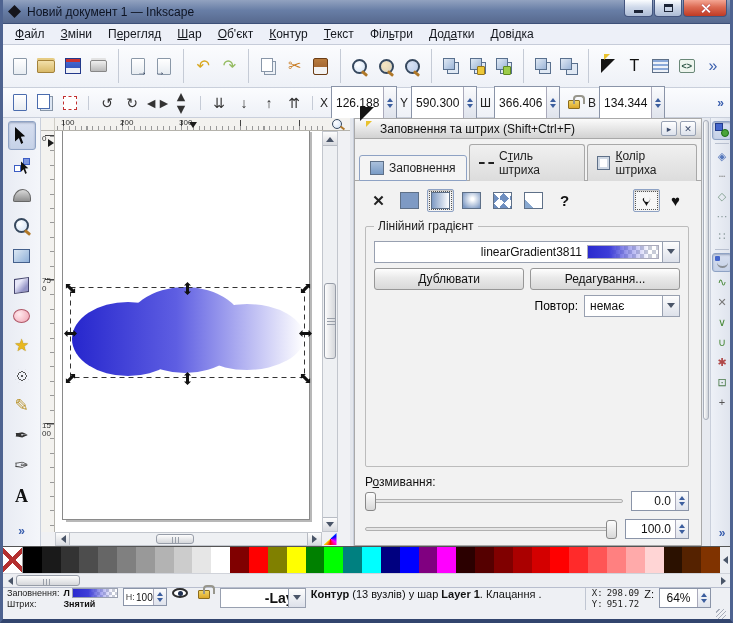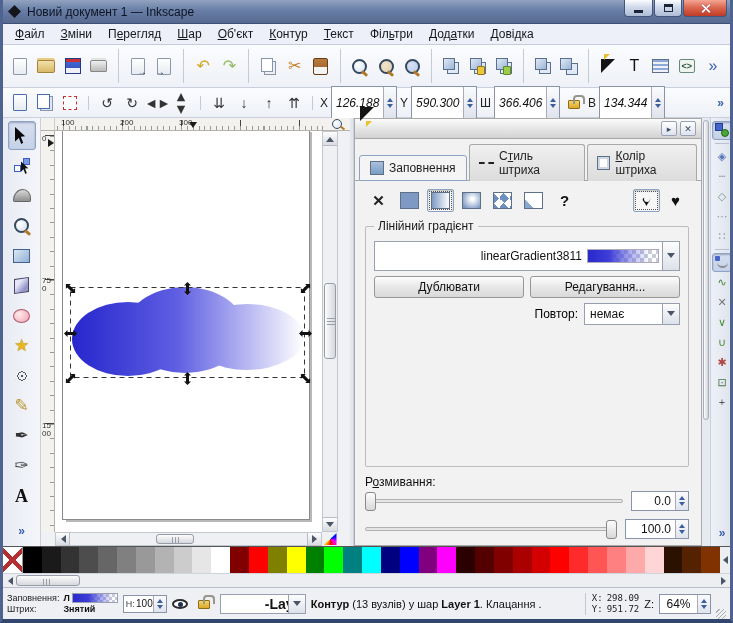--- a/index.html
+++ b/index.html
@@ -131,42 +131,42 @@
   .ftbtn.pressed{background:#f7f7f7;border:1px solid #8a8a8a;outline:1px dotted #555;outline-offset:-3px;box-shadow:inset 0 1px 2px rgba(0,0,0,.25);}
   .k-ftflat::before{content:"";width:17px;height:15px;border:1px solid #5e7088;background:#7e9ac4;}
   .k-ftlin::before{content:"";width:17px;height:15px;border:1px solid #5e7088;background:linear-gradient(90deg,#7e9ac4,#ffffff);}
   .k-ftrad::before{content:"";width:17px;height:15px;border:1px solid #5e7088;background:radial-gradient(circle at 55% 40%,#ffffff 10%,#7e9ac4 85%);}
   .k-ftpat::before{content:"";width:17px;height:15px;border:1px solid #5e7088;background:repeating-conic-gradient(from 45deg,#6f8fc0 0 25%,#fff 0 50%);background-size:10px 10px;}
   .k-ftsw::before{content:"";width:17px;height:15px;border:1px solid #5e7088;background:linear-gradient(45deg,#88a8d0 0 26%,#fff 26%);}
   .fillrule{margin-left:auto;display:flex;gap:2px;}
   .k-frodd::after{content:"";position:absolute;width:6px;height:6px;border-radius:50%;background:#f7f7f7;left:50%;top:44%;transform:translate(-50%,-50%);}
   .group{position:relative;border:1px solid #bcbcbc;border-radius:2px;margin:10px 12px 6px 10px;padding:14px 8px 8px;flex:1;display:flex;flex-direction:column;gap:5px;}
   .group-legend{position:absolute;top:-8px;left:8px;background:#f2f2f2;padding:0 4px;font-size:12px;color:#1a1a1a;}
-  .combo{display:flex;align-items:center;height:30px;border:1px solid #98a0b0;background:#fff;}
+  .combo{display:flex;align-items:center;height:22px;border:1px solid #98a0b0;background:#fff;}
   .combo-text{flex:1;text-align:right;font-size:12px;padding:0 5px;color:#111;white-space:nowrap;overflow:hidden;}
   .grad-swatch{width:72px;height:14px;margin-right:3px;border:1px solid #aab;background-image:linear-gradient(90deg,#2a2ace 0%,#3d3dd8 30%,rgba(90,90,224,.5) 60%,rgba(255,255,255,0) 88%),conic-gradient(#c8ccd8 25%,#fff 0 50%,#c8ccd8 0 75%,#fff 0);background-size:100% 100%,8px 8px;}
   .combo-btn{width:17px;align-self:stretch;border-left:1px solid #98a0b0;background:linear-gradient(#fdfdfd,#dde1ea);display:flex;align-items:center;justify-content:center;}
   .btnrow{display:flex;gap:6px;}
   .btn{flex:1;height:22px;background:linear-gradient(#fefefe,#e9e9e9 45%,#d9d9d9);border:1px solid #979797;border-radius:3px;font-size:12px;display:flex;align-items:center;justify-content:center;color:#111;}
   .repeatrow{display:flex;justify-content:flex-end;align-items:center;gap:6px;font-size:12px;}
   .repeat-combo{width:96px;height:22px;}
   .dlg-label{font-size:12px;color:#111;padding:2px 12px 0 10px;}
   .sliderrow{display:flex;align-items:center;gap:8px;padding:2px 12px 6px 10px;}
   .slider{position:relative;flex:1;height:4px;background:#e6e6e6;border:1px solid #b0b0b0;border-radius:2px;}
   .sthumb{position:absolute;top:-8px;width:11px;height:19px;background:linear-gradient(#fdfdfd,#d8d8d8);border:1px solid #888;border-radius:3px;}
   .at-start{left:-1px;} .at-end{right:-1px;}
   .spin{display:flex;align-items:center;border:1px solid #8a94a8;background:#fff;height:20px;}
   .sp-val{font-size:12px;padding:0 4px;color:#111;text-align:right;flex:1;}
   .updown{width:13px;align-self:stretch;display:flex;flex-direction:column;align-items:center;justify-content:center;gap:2px;border-left:1px solid #aab;background:linear-gradient(#fafbfd,#dfe3ec);}
   .updown .u{width:0;height:0;border:3px solid transparent;border-bottom:4px solid #3c5e9e;}
   .updown .d{width:0;height:0;border:3px solid transparent;border-top:4px solid #3c5e9e;}
   .blur-spin{width:58px;} .opac-spin{width:64px;}
   
   .fld{display:flex;align-items:center;gap:3px;font-size:12px;color:#222;}
-  .fld .spin{width:66px;height:33px;font-style:italic;}
+  .fld .spin{width:66px;height:33px;}
   .padlock{position:relative;width:12px;height:9px;background:linear-gradient(#f2d562,#dca82c);border:1px solid #8c6c1c;border-radius:1px;margin:0 5px;margin-top:4px;}
   .padlock::before{content:"";position:absolute;top:-6px;left:4px;width:8px;height:7px;border:2px solid #97968c;border-bottom:none;border-radius:4px 4px 0 0;}
   
   .dockbar{position:absolute;left:699px;top:118px;width:8px;height:428px;background:#e7eaf0;}
   .dockthumb{margin:2px 1px;height:300px;background:linear-gradient(90deg,#fdfdfd,#cfd3da);border:1px solid #a8aeba;border-radius:3px;}
   .snapbar{position:absolute;left:707px;top:118px;width:23px;height:428px;background:linear-gradient(90deg,#eef1f7,#dde2ec);border-left:1px solid #c9cfdb;display:flex;flex-direction:column;align-items:center;padding-top:3px;gap:1px;}
   .snap-btn{position:relative;width:20px;height:19px;display:flex;align-items:center;justify-content:center;border:1px solid transparent;border-radius:3px;}
   .snap-btn span{font-size:11px;line-height:1;}
   .snapbar .sep{width:14px;height:1px;background:#b8c0d0;margin:2px 0;}
   .k-smain::before{content:"";width:6px;height:6px;background:#4466cc;border:1px solid #223c8c;margin:-7px 0 0 -7px;}
@@ -177,21 +177,21 @@
   .palette{position:absolute;left:0;top:546px;width:727px;height:27px;border-top:1px solid #555;background:#fff;display:flex;}
   .swatch{flex:1;}
   .swatch.pnone{background-image:linear-gradient(45deg,transparent 44%,#b43030 44% 56%,transparent 56%),linear-gradient(-45deg,transparent 44%,#b43030 44% 56%,transparent 56%);background-color:#fff;border-right:1px solid #999;}
   .pal-end{width:10px;display:flex;align-items:center;justify-content:center;background:#eceef2;}
   .pal-sb{position:absolute;left:0;top:573px;width:727px;height:14px;background:#eceef2;border-top:1px solid #d0d3da;display:flex;align-items:stretch;}
   .pal-sb .sb-btn{width:13px;height:100%;border:none;background:#eceef2;}
   .pal-thumb{position:relative;margin:1px 0;width:64px;background:linear-gradient(#fdfdfd,#d5d7db);border:1px solid #979da8;border-radius:3px;}
   .pal-thumb::after{content:"";position:absolute;top:3px;left:26px;width:9px;height:6px;background:repeating-linear-gradient(90deg,#9aa0aa 0 1px,transparent 1px 3px);}
   .pal-sb .sb-btn.right{margin-left:auto;}
   
-  .statusbar{position:absolute;left:0;top:587px;width:727px;height:32px;background:#eef0f4;border-top:1px solid #b8bece;display:flex;align-items:center;padding:0 4px;gap:5px;font-size:11px;color:#111;}
+  .statusbar{position:absolute;left:0;top:587px;width:727px;height:32px;background:#eef0f4;border-top:1px solid #b8bece;display:flex;align-items:flex-start;padding:0 4px;gap:5px;font-size:11px;color:#111;}
   .fs-block{display:grid;grid-template-columns:auto auto;column-gap:4px;row-gap:1px;font-size:9px;align-items:center;}
   .fs-block .lab{color:#222;}
   .fillval{display:flex;align-items:center;gap:2px;}
   .sgrad{width:46px;height:10px;border:1px solid #99a0b0;background-image:linear-gradient(90deg,#2a2ace 0%,#3d3dd8 35%,rgba(90,90,224,.5) 65%,rgba(255,255,255,0) 90%),conic-gradient(#c8ccd8 25%,#fff 0 50%,#c8ccd8 0 75%,#fff 0);background-size:100% 100%,6px 6px;}
   .strokeval{font-weight:bold;font-size:9px;}
   .op-spin{display:flex;align-items:center;border:1px solid #8a94a8;background:#fff;height:18px;width:44px;font-size:10px;}
   .op-spin .lab{color:#444;padding-left:2px;font-size:9px;}
   .op-spin .val{flex:1;text-align:right;overflow:hidden;}
   .eye{position:relative;width:16px;height:10px;border:2px solid #2c2c2c;border-radius:50%;background:#fff;}
   .eye::after{content:"";position:absolute;left:4px;top:1px;width:5px;height:5px;border-radius:50%;background:#203050;}
@@ -481,20 +481,21 @@
           <div class="cms-tri"></div>
         </div>
     </div>
   </div>
 
   <div class="splitter"></div>
 
   <div class="dock">
     <div class="dlg-title">
       <span class="k-dlgpen"></span>
+      <span>Заповнення та штрих (Shift+Ctrl+F)</span>
       <span class="dlg-btns">
         <span class="dlg-btn">▸</span>
         <span class="dlg-btn">✕</span>
       </span>
     </div>
     <div class="tabs">
         <div class="tab k-tabfill pressed">
           <span>Заповнення</span>
         </div>
         <div class="tab k-tabstyle">

